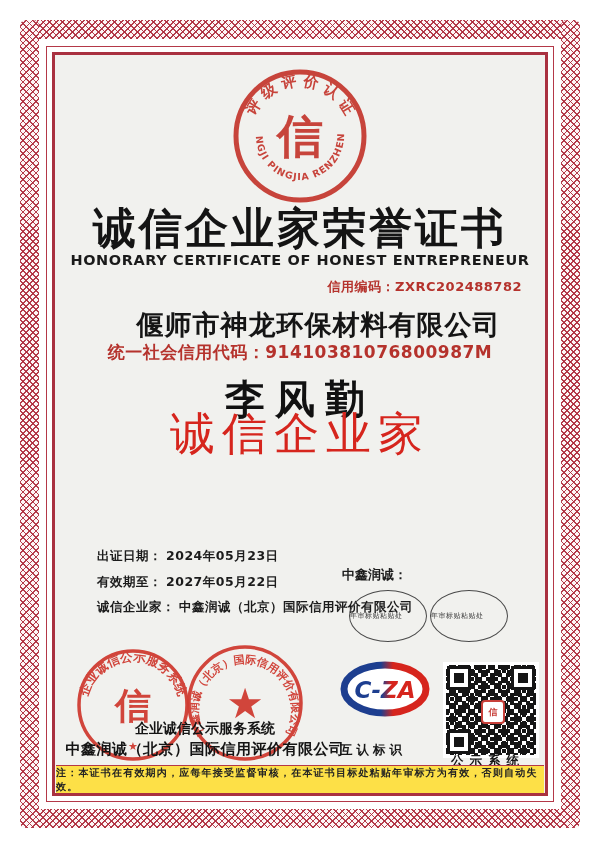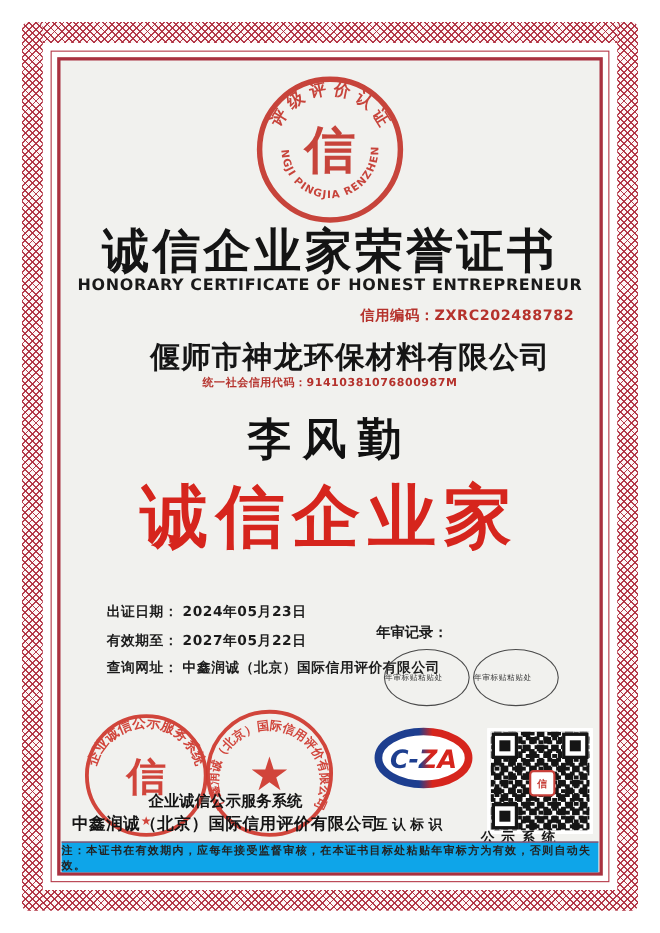--- a/index.html
+++ b/index.html
@@ -16,23 +16,23 @@
   .lat.right{right:20px;top:20px;bottom:20px;width:19px;border-radius:6px;}
   .thinline{position:absolute;inset:46px;border:1.5px solid #b43848;pointer-events:none;}
   .thickline{position:absolute;inset:52px;border:3px solid #a93140;background:#f1f1ee;}
   
   .abs{position:absolute;}
   .ctr{left:0;right:0;text-align:center;}
   .title{top:200px;font-size:43px;font-weight:900;letter-spacing:3px;color:#141414;}
   .subtitle{top:252px;font-size:14.5px;font-weight:700;letter-spacing:.6px;color:#1a1a1a;}
   .creditcode{top:278px;right:78px;font-size:13px;font-weight:700;color:#b5322c;letter-spacing:.5px;}
   .company{top:307px;font-size:27px;font-weight:900;color:#151515;letter-spacing:1px;padding-left:37px;}
-  .socialcode{top:341px;font-size:10px;font-weight:700;color:#b5322c;letter-spacing:.5px;}
+  .socialcode{top:341px;font-size:17px;font-weight:700;color:#b5322c;letter-spacing:.5px;}
   .recipient{top:372px;font-size:40px;font-weight:900;color:#111;letter-spacing:10px;}
-  .honor{top:428px;font-size:62px;font-weight:700;color:#d6251d;letter-spacing:7px;}
+  .honor{top:404px;font-size:45px;font-weight:400;color:#d6251d;letter-spacing:7px;}
   .details{top:548px;left:85px;}
   .drow{font-size:12.5px;font-weight:700;color:#1c1c1c;margin-bottom:8.5px;letter-spacing:.5px;}
   .drow .dl{margin-right:4px;margin-left:12px;}
   .annual-label{top:566px;left:342px;font-size:13px;font-weight:700;color:#1c1c1c;}
   .sticker{position:absolute;width:76px;height:50px;border:1.5px solid #4a4a4a;border-radius:50%;
            display:flex;align-items:center;background:transparent;}
   .sticker span{font-size:7px;color:#3a3a3a;letter-spacing:.5px;}
   .stk1{top:590px;left:349px;} .stk2{top:590px;left:430px;}
   .sealwrap{position:absolute;opacity:.93;}
   .overtext1{top:720px;left:55px;width:300px;text-align:center;font-size:14px;font-weight:900;color:#141414;z-index:5;}
@@ -44,24 +44,24 @@
       background-image:
         repeating-conic-gradient(#151515 0% 25%, transparent 0% 50%),
         repeating-conic-gradient(#151515 0% 25%, transparent 0% 50%);
       background-size:8px 8px,13px 13px;background-position:0 0,3px 5px;}
   .finder{position:absolute;width:18px;height:18px;border:3px solid #151515;background:#fff;}
   .finder i{position:absolute;left:4px;top:4px;width:10px;height:10px;background:#151515;display:block;}
   .f-tl{left:1px;top:1px;} .f-tr{right:1px;top:1px;} .f-bl{left:1px;bottom:1px;}
   .qr-logo{position:absolute;left:35px;top:35px;width:20px;height:20px;background:#fff;border:2px solid #c8403a;
            border-radius:4px;display:flex;align-items:center;justify-content:center;}
   .qr-logo b{color:#c8403a;font-size:9px;}
-  .qr-label{top:753px;left:437px;width:102px;font-size:12.5px;font-weight:900;letter-spacing:6px;color:#161616;}
+  .qr-label{top:753px;left:437px;width:102px;text-align:center;font-size:12.5px;font-weight:900;letter-spacing:6px;color:#161616;}
   .note{left:56px;right:56px;bottom:55px;height:27px;border-top:1.5px solid #b43848;
         display:flex;align-items:center;justify-content:center;
-        font-size:10px;font-weight:700;letter-spacing:1.2px;color:#232323;background:#0ea5e9;}
+        font-size:10px;font-weight:700;letter-spacing:1.2px;color:#232323;background:#fde047;}
 </style>
 </head>
 <body>
 
 <div class="page">
 
   <div class="lat top"></div>
   <div class="lat bottom"></div>
   <div class="lat left"></div>
   <div class="lat right"></div>
@@ -100,25 +100,25 @@
   <div class="abs ctr honor">诚信企业家</div>
 
   <div class="abs details">
     <div class="drow">
       <span class="dl">出证日期：</span><span>2024年05月23日</span>
     </div>
     <div class="drow">
       <span class="dl">有效期至：</span><span>2027年05月22日</span>
     </div>
     <div class="drow">
-      <span class="dl">查询网址：</span><span>中鑫润诚（北京）国际信用评价有限公司</span>
+      <span class="dl">诚信企业家：</span><span>中鑫润诚（北京）国际信用评价有限公司</span>
     </div>
   </div>
 
-  <div class="abs annual-label">年审记录：</div>
+  <div class="abs annual-label">中鑫润诚：</div>
   <div class="sticker stk1">
     <span>年审标贴粘贴处</span>
   </div>
   <div class="sticker stk2">
     <span>年审标贴粘贴处</span>
   </div>
 
   <div class="abs sealwrap" style="left:74px;top:646px;">
     <svg width="118" height="118" viewBox="0 0 118 118">
       <defs>

